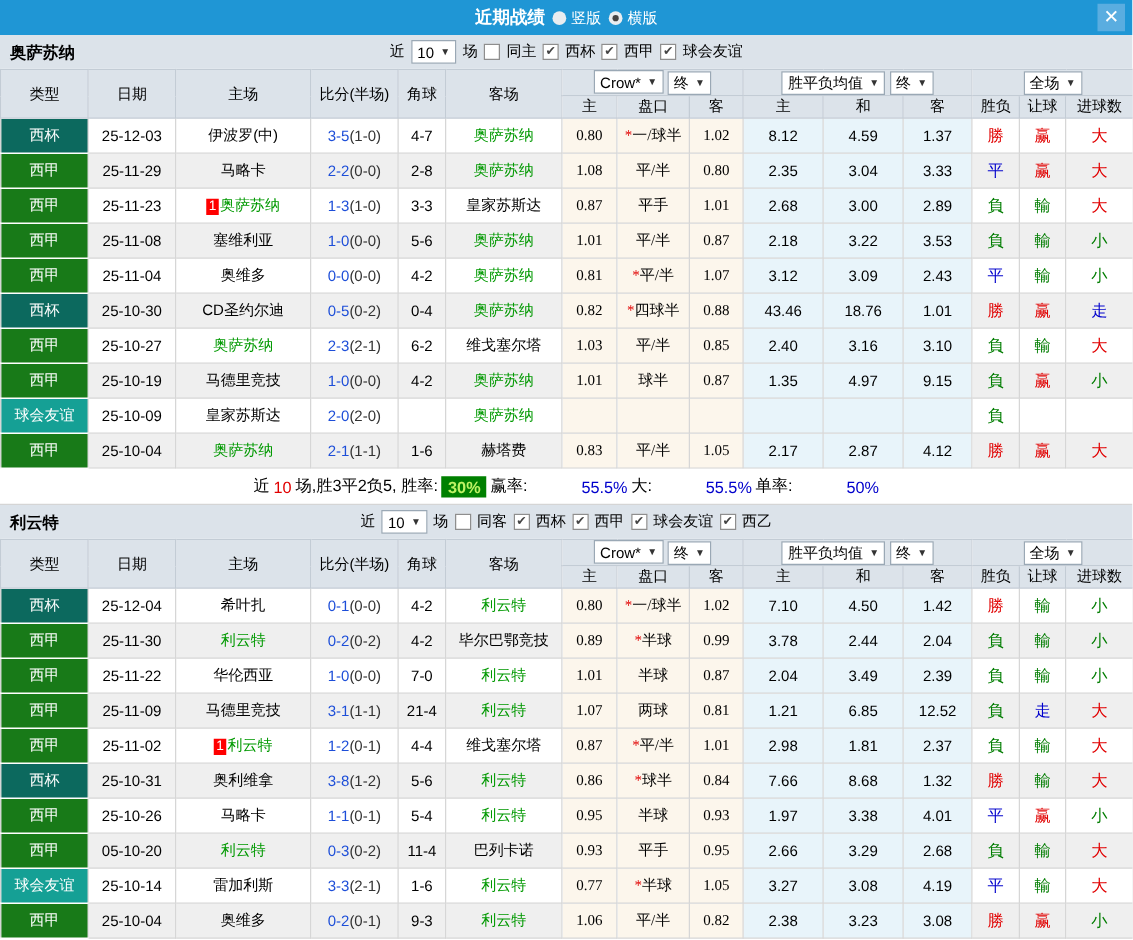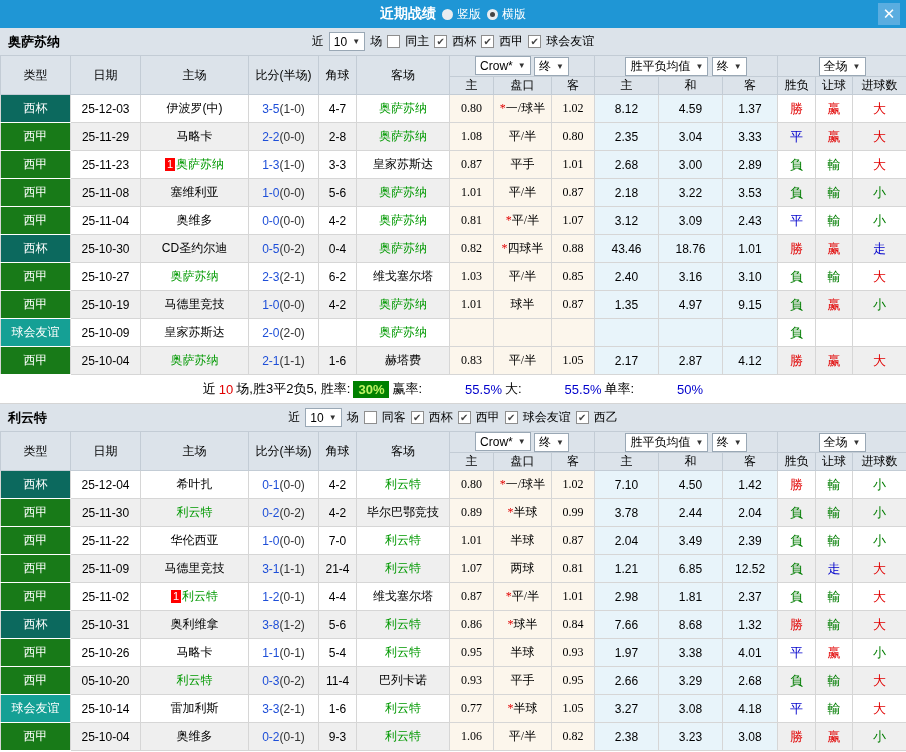--- a/index.html
+++ b/index.html
@@ -583,21 +583,21 @@
             <td>25-10-14</td>
             <td><span>雷加利斯</span></td>
             <td><span class="ft-score">3-3</span><span class="ht-score">(2-1)</span></td>
             <td>1-6</td>
             <td><span class="team-green">利云特</span></td>
             <td class="c-odds">0.77</td>
             <td class="c-odds"><span class="star">*</span><span>半球</span></td>
             <td class="c-odds">1.05</td>
             <td class="c-avg">3.27</td>
             <td class="c-avg">3.08</td>
-            <td class="c-avg">4.18</td>
+            <td class="c-avg">4.19</td>
             <td><span class="res B">平</span></td>
             <td><span class="res G">輸</span></td>
             <td><span class="res R">大</span></td>
           </tr>
           <tr class="even">
             <td class="c-type liga">西甲</td>
             <td>25-10-04</td>
             <td><span>奥维多</span></td>
             <td><span class="ft-score">0-2</span><span class="ht-score">(0-1)</span></td>
             <td>9-3</td>

